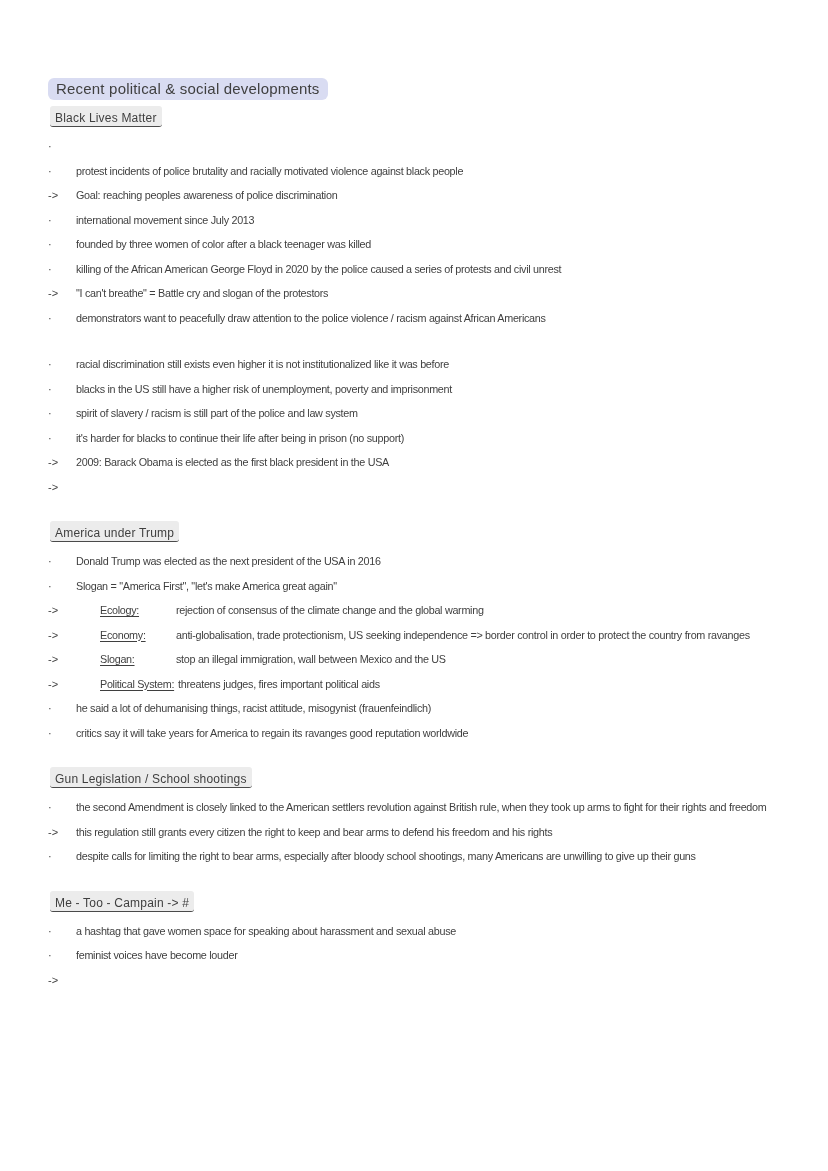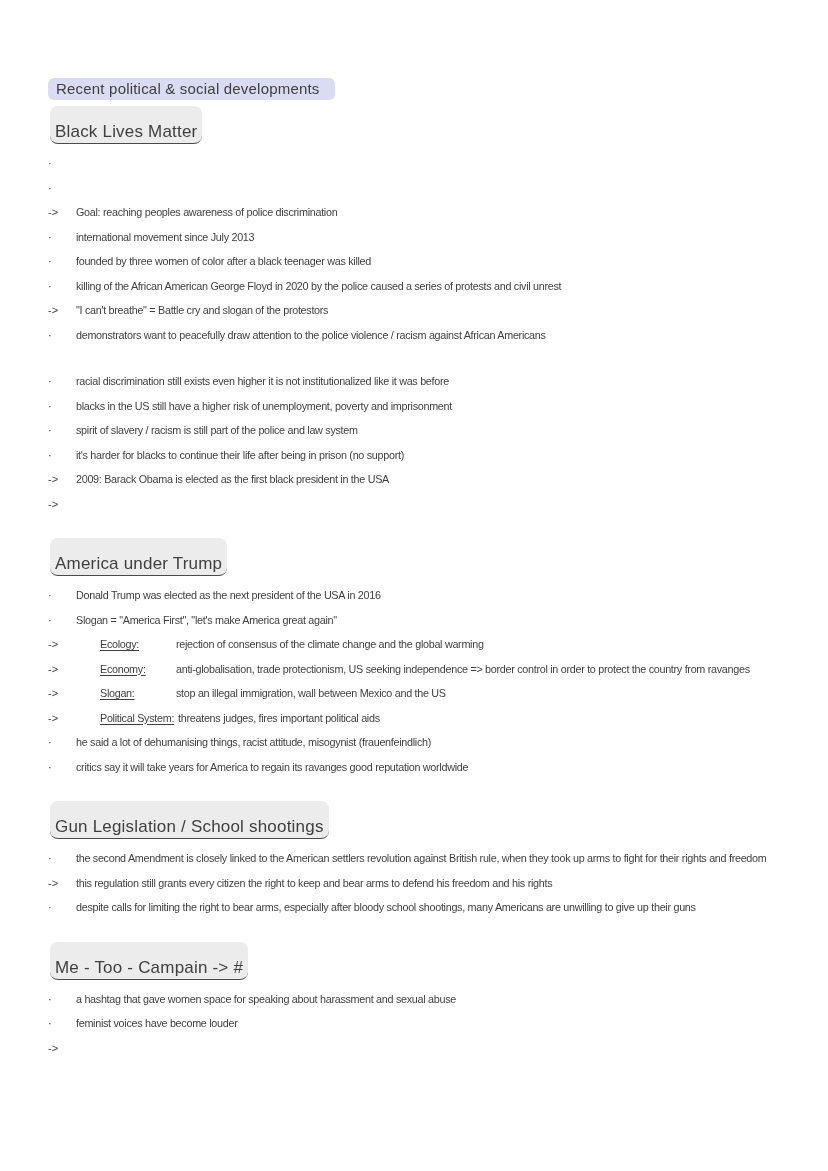--- a/index.html
+++ b/index.html
@@ -22,38 +22,38 @@
   }
   .doc-title-wrap {
     margin: 0 0 6px 2px;
   }
   .doc-title {
     display: inline-block;
     font-size: 15px;
     letter-spacing: 0.2px;
     background: var(--title-hl, #d9dcf2);
     border-radius: 6px;
-    padding: 2px 15px 3px 8px;
+    padding: 2px 8px 3px 8px;
   }
   .section {
     margin-top: 0;
   }
   .section + .section {
     margin-top: 22px;
   }
   .heading-wrap {
     margin: 0 0 7px 4px;
   }
   .section-heading {
     display: inline-block;
-    font-size: 17px;
+    font-size: 12px;
     letter-spacing: 0.2px;
     background: var(--heading-hl, #ececec);
-    border-radius: 8px;
-    padding: 16px 5px 1px 5px;
+    border-radius: 3px;
+    padding: 5px 5px 1px 5px;
     border-bottom: 1.2px solid var(--underline-color, #4a4a4a);
   }
   .rows { }
   .row {
     display: flex;
     align-items: baseline;
     height: 24.5px;
     line-height: 24.5px;
     font-size: 10.8px;
     letter-spacing: -0.3px;
@@ -91,20 +91,21 @@
       <span class="section-heading">Black Lives Matter</span>
     </div>
     <div class="rows">
         <div class="row">
     <span class="marker">·</span>
 
   </div>
         <div class="row">
     <span class="marker">·</span>
 
+    <span class="text">protest incidents of police brutality and racially motivated violence against black people</span>
   </div>
         <div class="row">
     <span class="marker">-&gt;</span>
 
     <span class="text">Goal: reaching peoples awareness of police discrimination</span>
   </div>
         <div class="row">
     <span class="marker">·</span>
 
     <span class="text">international movement since July 2013</span>

